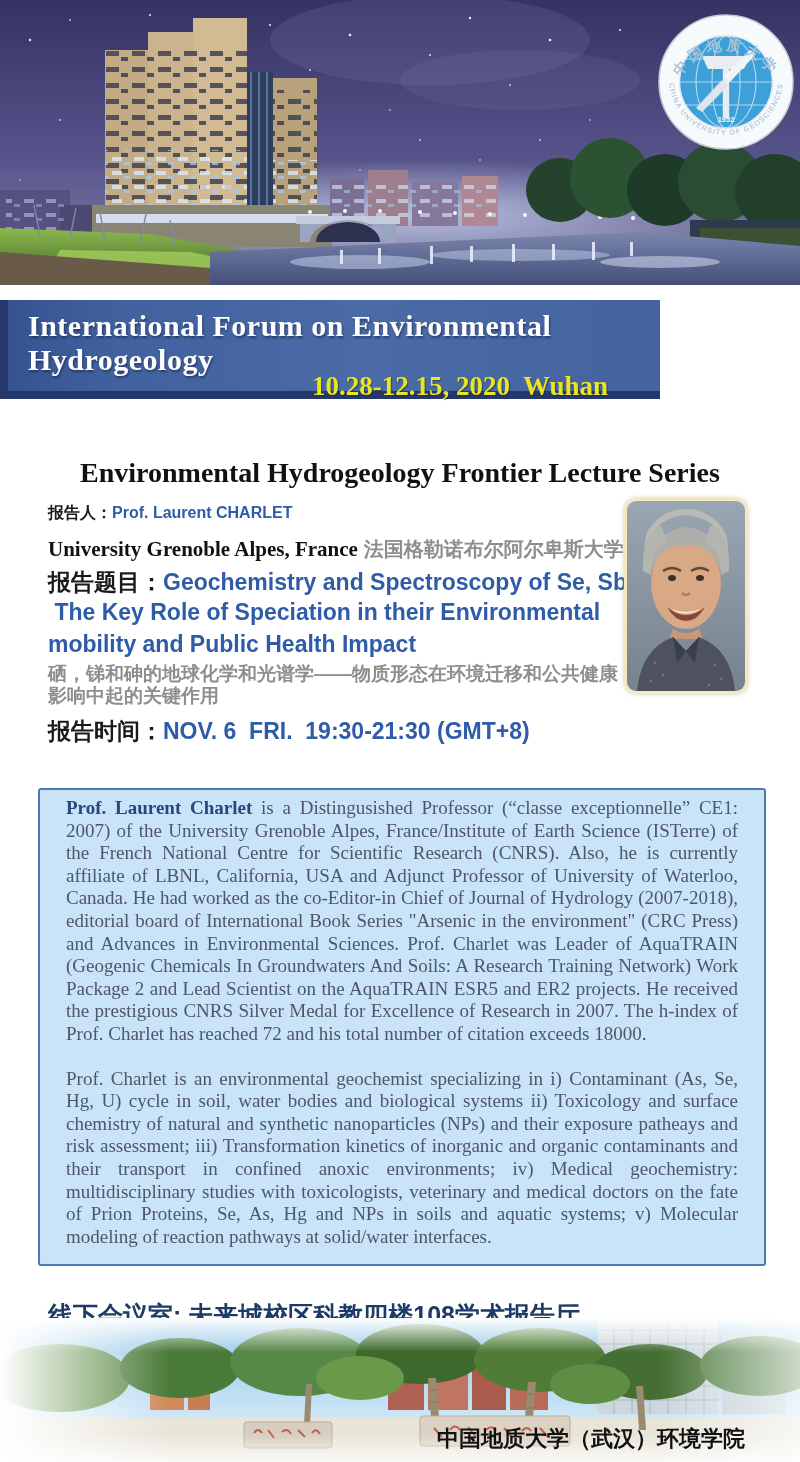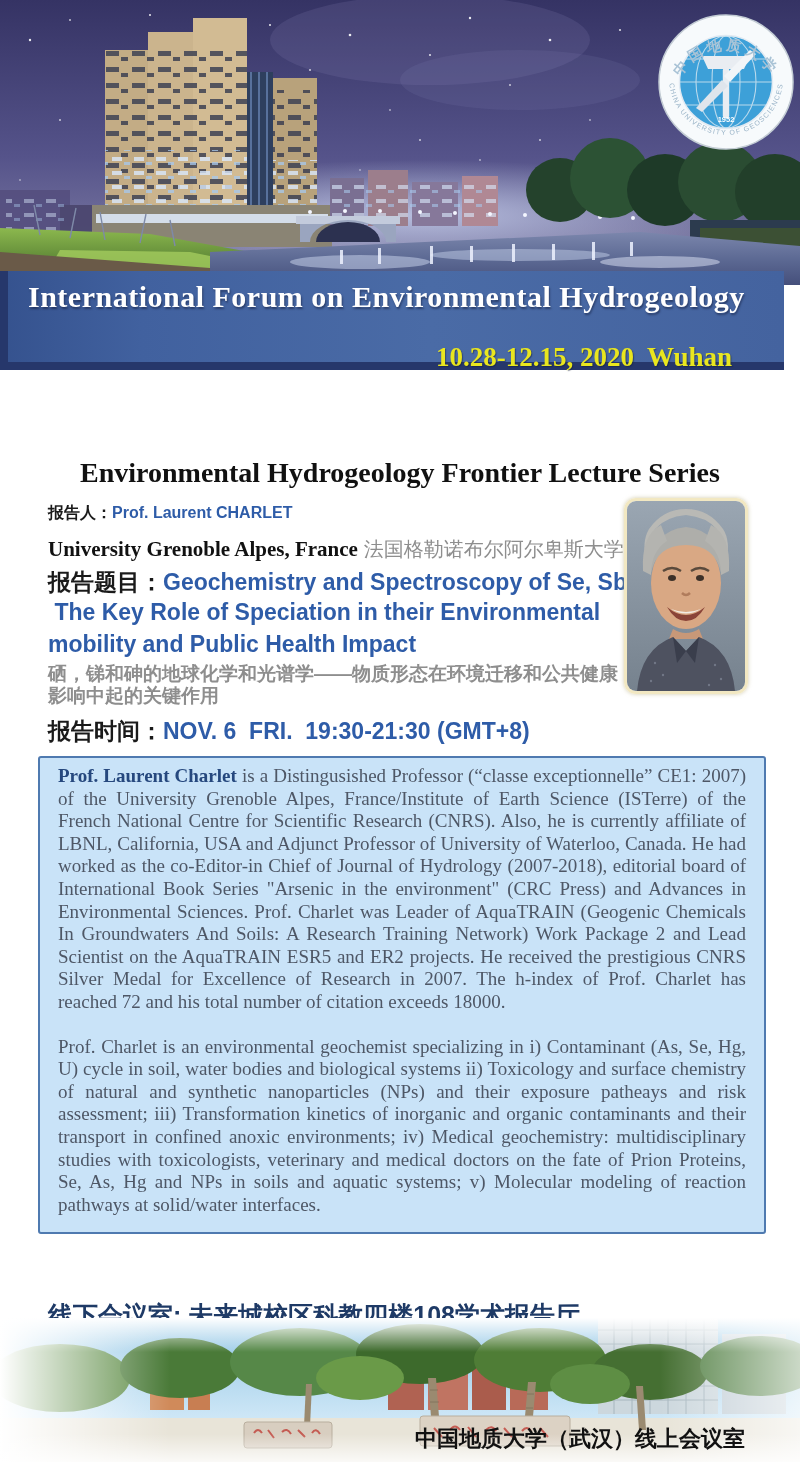--- a/index.html
+++ b/index.html
@@ -7,21 +7,21 @@
           font-family:"Liberation Sans",sans-serif;}
   .abs{position:absolute;}
   .pre{white-space:pre-wrap;}
 
   
   .hero{top:0;left:0;width:800px;height:285px;}
   .hero svg{display:block;}
   .logo{top:12px;left:656px;width:140px;height:140px;}
 
   
-  .banner{top:271px;left:0;width:784px;height:91px;
+  .banner{top:300px;left:0;width:660px;height:91px;
     background:linear-gradient(90deg,#35528e 0%,#41619f 18%,#4a6ba6 55%,#44639f 100%);
     border-bottom:8px solid #26376b;text-decoration:underline;}
   .banner::before{content:"";position:absolute;left:0;top:0;width:8px;height:99px;background:#26376b;}
   .banner-title{position:absolute;left:28px;top:9px;color:#ffffff;
     font-family:"Liberation Serif",serif;font-weight:bold;font-size:30px;letter-spacing:.5px;
     text-shadow:1px 2px 2px rgba(20,30,60,.55);}
   .banner-date{position:absolute;right:52px;top:51px;color:#e9e61f;
     font-family:"Liberation Serif",serif;font-weight:bold;font-size:27px;
     text-shadow:1px 1px 1px rgba(20,30,60,.5);margin-top:20px;}
 
@@ -30,36 +30,36 @@
     font-size:39px;font-weight:900;letter-spacing:1px;}
   .h2-en{top:446px;left:0;width:800px;text-align:center;color:#111111;
     font-family:"Liberation Serif",serif;font-size:28px;font-weight:bold;margin-top:11px;}
 
   
   .label{color:#1a1a1a;font-weight:bold;}
   .blue{color:#2e5ca8;font-weight:bold;}
   .line-speaker{top:503px;left:48px;font-size:16px;}
   .line-affil{top:536px;left:48px;font-size:21px;}
   .affil-en{font-family:"Liberation Serif",serif;font-weight:bold;color:#111;}
-  .affil-cn{color:#8e8e8e;font-weight:normal;font-size:20px;}
+  .affil-cn{color:#8e8e8e;font-weight:bold;font-size:20px;}
   .line-talk1{top:567px;left:48px;font-size:23px;}
   .line-talk2{top:599px;left:48px;font-size:23px;}
   .line-talk3{top:631px;left:48px;font-size:23px;}
   .talk-cn{top:663px;left:48px;width:572px;color:#8e8e8e;font-weight:bold;
     font-size:19px;line-height:22px;}
   .line-time{top:716px;left:48px;font-size:23px;}
 
   
   .portrait{top:498px;left:624px;width:118px;height:190px;border-radius:12px;
     border:3px solid #f2e8c2;overflow:hidden;box-shadow:0 0 4px rgba(180,170,120,.6);}
 
   
-  .bio{top:756px;left:38px;width:728px;height:478px;background:#c9e3f8;
+  .bio{top:788px;left:38px;width:728px;height:478px;background:#c9e3f8;
     border:2px solid #4f7ab0;border-radius:3px;box-sizing:border-box;
-    padding:7px 18px;color:#4e5766;font-family:"Liberation Serif",serif;
+    padding:7px 26px;color:#4e5766;font-family:"Liberation Serif",serif;
     font-size:19px;line-height:22.6px;text-align:justify;}
   .bio p{margin:0 0 22px 0;}
   .bio .bio-name{color:#26487e;font-weight:bold;}
 
   
   .meet1{top:1256px;left:48px;font-size:25px;font-weight:bold;color:#1e3a66;}
   .meet2{top:1299px;left:48px;font-size:25px;font-weight:bold;color:#1e3a66;}
 
   
   .foot-photo{top:1318px;left:0;width:800px;height:144px;}
@@ -436,15 +436,15 @@
         </g>
       </g>
 
       <rect width="800" height="34" fill="url(#fadeT)"></rect>
       <rect width="170" height="144" fill="url(#fadeL)"></rect>
       <rect x="660" width="140" height="144" fill="url(#fadeR)" opacity="0.7"></rect>
       <rect y="116" width="800" height="28" fill="url(#fadeB)" opacity="0.8"></rect>
     </svg>
   </div>
 
-  <div class="abs footer-text">中国地质大学（武汉）线上会议室</div>
+  <div class="abs footer-text">中国地质大学（武汉）环境学院</div>
 
 </div>
 
 </body></html>

